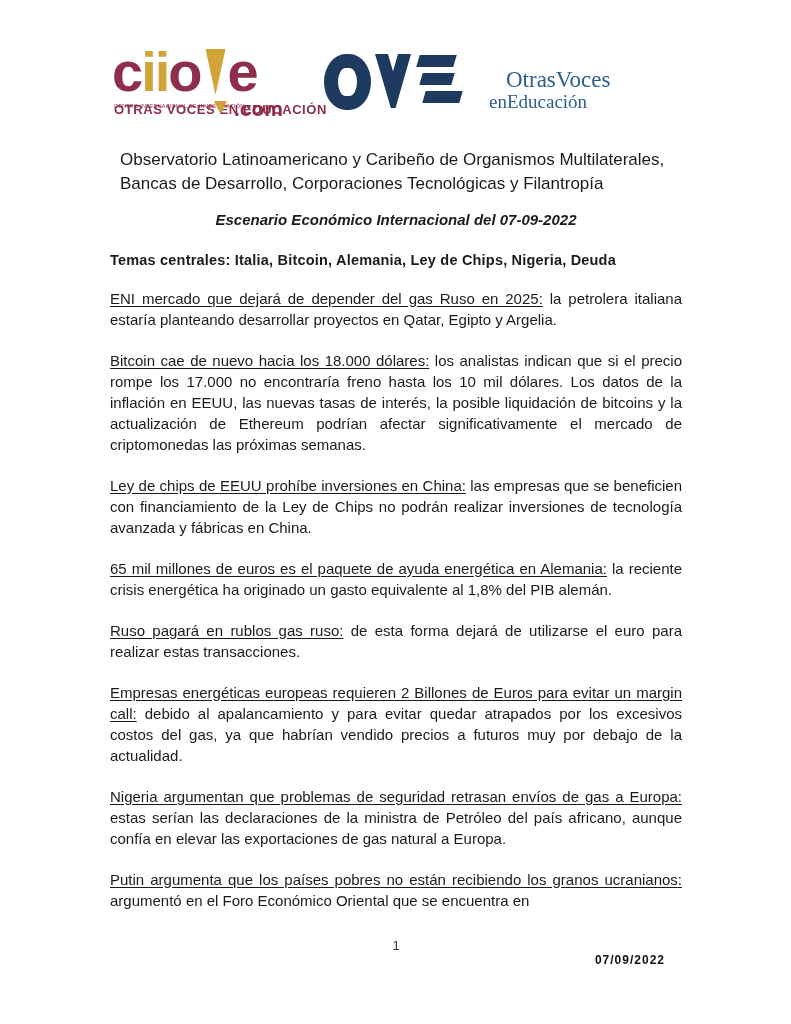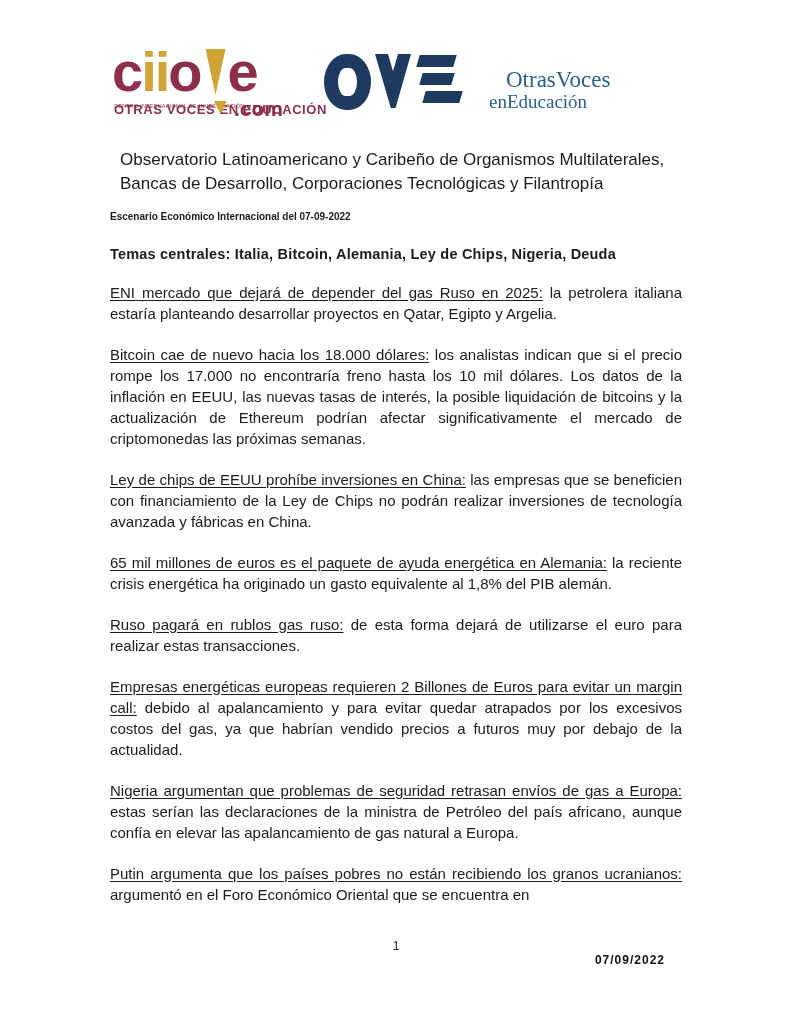--- a/index.html
+++ b/index.html
@@ -32,21 +32,21 @@
   .ove-e { margin-left:7px; padding-top:1px; }
   .ove-e .bar { width:37px; height:12px; background:#1E3A5F; margin-bottom:6px; transform:skewX(-16deg); }
   .ove-e .bar.b2 { width:32px; margin-left:3px; }
   .ove-e .bar.b3 { margin-left:6px; margin-bottom:0; }
   .ove-text { margin-left:11px; padding-top:14px; font-family:"Liberation Serif", serif; color:#2C5E8E; line-height:1.05; }
   .ove-text .line1 { font-size:23px;margin-left:34px; }
   .ove-text .line2 { font-size:19px; margin-left:17px; }
   
   .content { position:absolute; left:110px; top:138px; width:572px; }
   .obs { margin:10px; font-size:17px; font-weight:normal; line-height:1.4; }
-  .doc-title { margin:15px 0 0 0; font-size:10px; font-weight:bold; text-align:left; }
+  .doc-title { margin:15px 0 0 0; font-size:15px; font-weight:bold; text-align:center;font-style:italic; }
   .topics { margin:24px 0 0 0; font-size:14.5px; font-weight:bold; letter-spacing:0.2px; }
   .body-p { margin:20px 0 0 0; font-size:15px; line-height:21px; text-align:justify; }
   .lead { text-decoration:underline; text-underline-offset:2px; }
   
   .pagenum { position:absolute; top:938px; left:110px; width:572px; text-align:center; font-size:13px; color:#333; }
   .footdate { position:absolute; top:953px; right:126px; font-size:12px; font-weight:bold; letter-spacing:1px; color:#111; }
 </style>
 </head>
 <body>
 
@@ -101,21 +101,21 @@
     <p class="body-p">
       <span class="lead">65 mil millones de euros es el paquete de ayuda energética en Alemania:</span><span> la reciente crisis energética ha originado un gasto equivalente al 1,8% del PIB alemán.</span>
     </p>
     <p class="body-p">
       <span class="lead">Ruso pagará en rublos gas ruso:</span><span> de esta forma dejará de utilizarse el euro para realizar estas transacciones.</span>
     </p>
     <p class="body-p">
       <span class="lead">Empresas energéticas europeas requieren 2 Billones de Euros para evitar un margin call:</span><span> debido al apalancamiento y para evitar quedar atrapados por los excesivos costos del gas, ya que habrían vendido precios a futuros muy por debajo de la actualidad.</span>
     </p>
     <p class="body-p">
-      <span class="lead">Nigeria argumentan que problemas de seguridad retrasan envíos de gas a Europa:</span><span> estas serían las declaraciones de la ministra de Petróleo del país africano, aunque confía en elevar las apalancamiento de gas natural a Europa.</span>
+      <span class="lead">Nigeria argumentan que problemas de seguridad retrasan envíos de gas a Europa:</span><span> estas serían las declaraciones de la ministra de Petróleo del país africano, aunque confía en elevar las exportaciones de gas natural a Europa.</span>
     </p>
     <p class="body-p">
       <span class="lead">Putin argumenta que los países pobres no están recibiendo los granos ucranianos:</span><span> argumentó en el Foro Económico Oriental que se encuentra en</span>
     </p>
   </div>
 
   <div class="pagenum">1</div>
   <div class="footdate">07/09/2022</div>
 
 </div>

